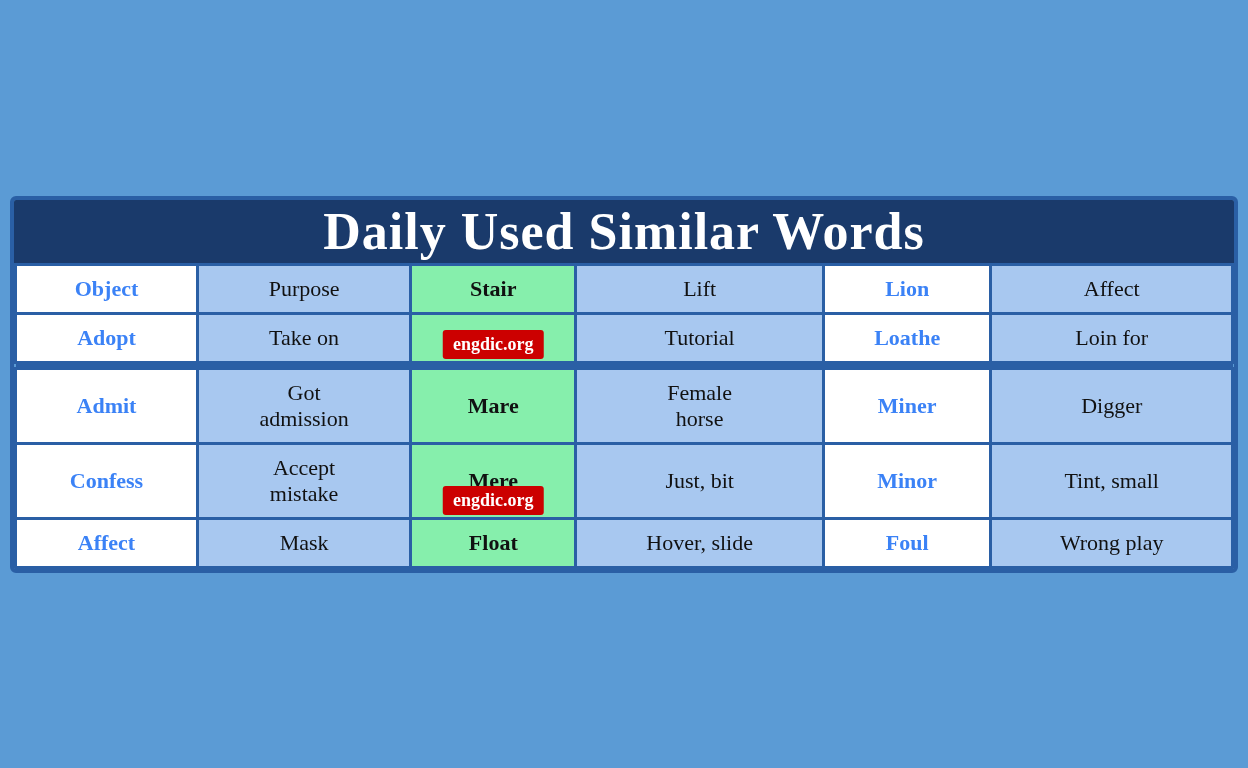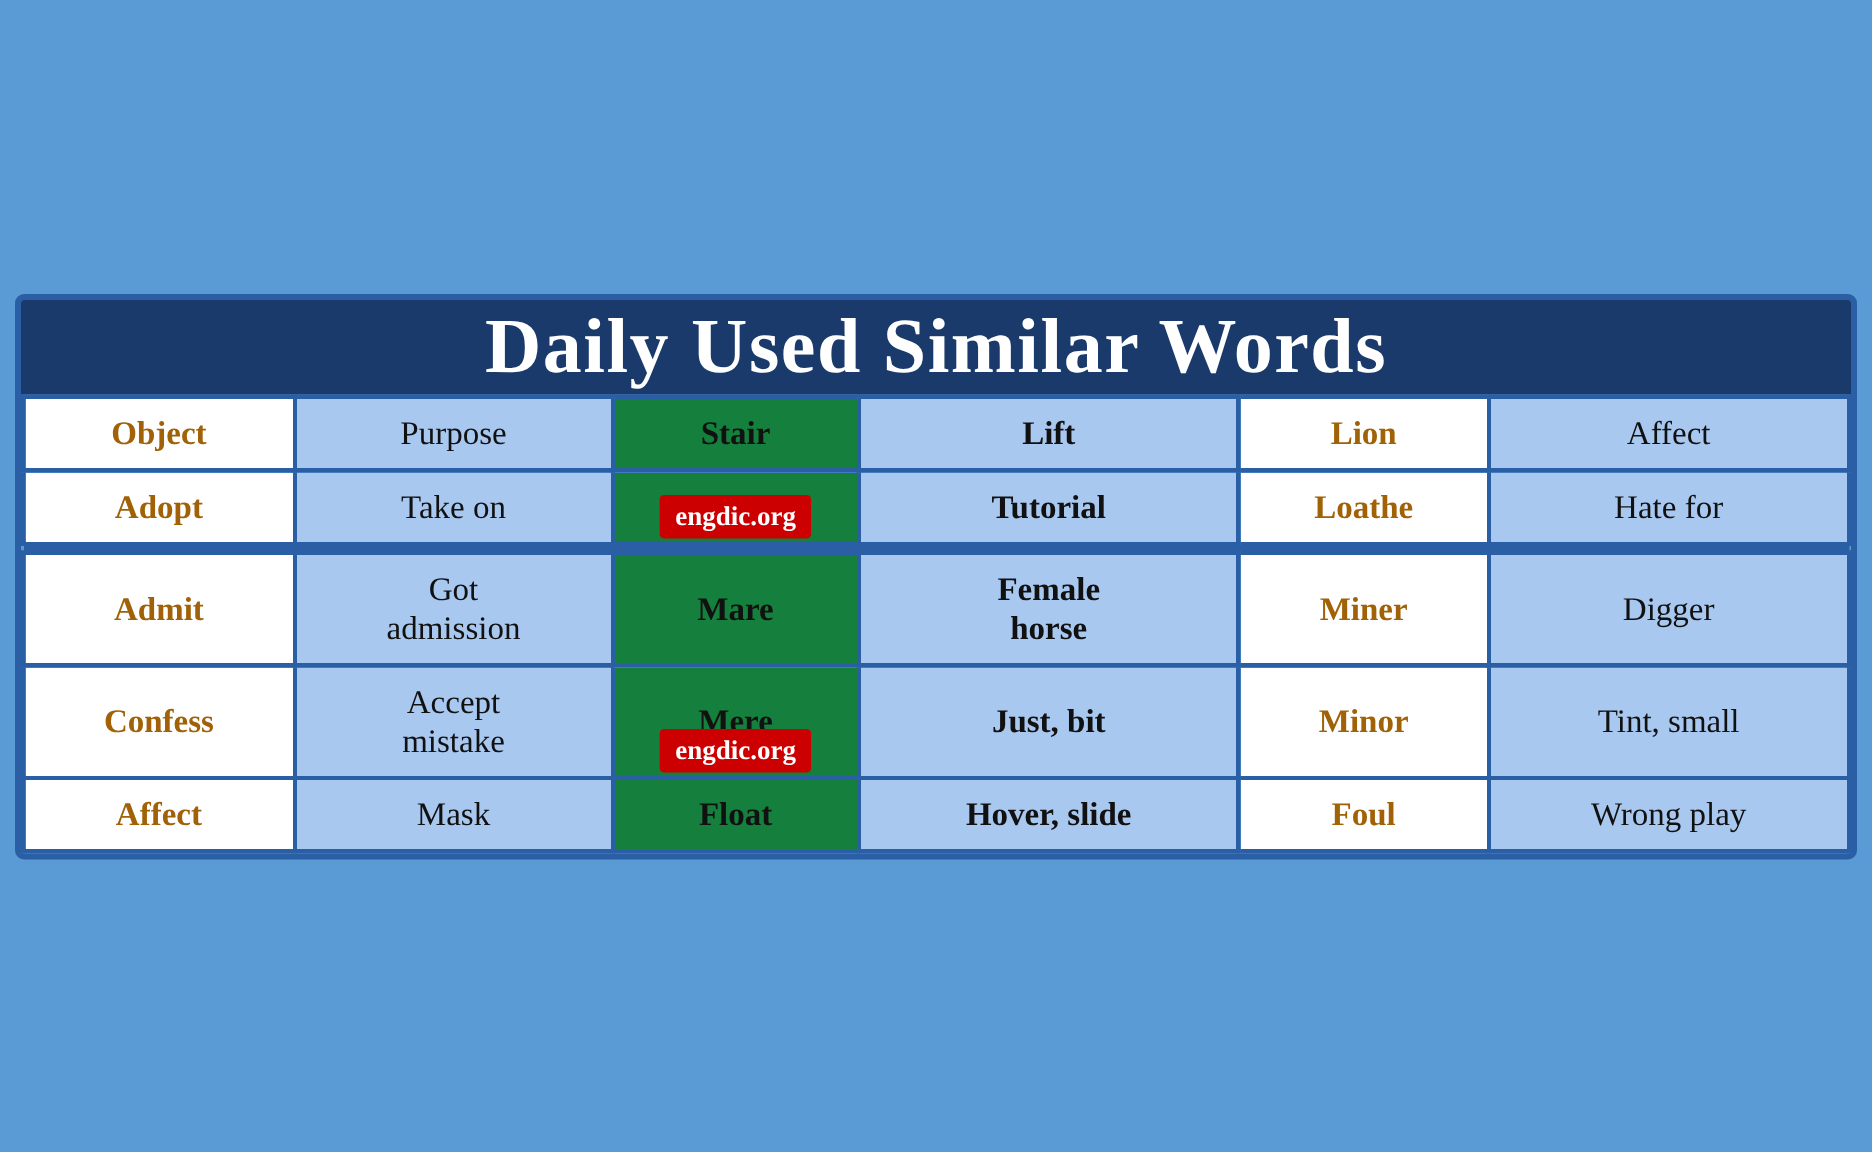--- a/index.html
+++ b/index.html
@@ -44,37 +44,37 @@
       text-align: center;
       font-size: 22px;
       font-family: 'Comic Sans MS', 'Chalkboard SE', cursive;
       vertical-align: middle;
       position: relative;
       min-height: 60px;
     }
     td.bold-word {
       font-weight: 400;
       background: white;
-      color: #a16207;
+      color: #3b82f6;
       text-align: center;
     }
     td.meaning {
       background: #a8c8f0;
       color: #111;
       font-weight: normal;
     }
     td.bold-word2 {
       font-weight: 900;
-      background: #15803d;
+      background: #86efac;
       color: #111;
     }
     td.meaning2 {
       background: #a8c8f0;
       color: #111;
-      font-weight: bold;
+      font-weight: normal;
     }
     .watermark {
       display: inline-block;
       background: #cc0000;
       color: white;
       font-size: 18px;
       font-weight: bold;
       padding: 4px 10px;
       border-radius: 3px;
       position: absolute;
@@ -112,21 +112,21 @@
       </tr>
       <tr>
         <td class="bold-word"><strong>Adopt</strong></td>
         <td class="meaning">Take on</td>
         <td class="bold-word2" style="position:relative;">
           <strong>Lesson</strong>
           <span class="watermark">engdic.org</span>
         </td>
         <td class="meaning2">Tutorial</td>
         <td class="bold-word"><strong>Loathe</strong></td>
-        <td class="meaning">Hate for</td>
+        <td class="meaning">Loin for</td>
       </tr>
 
       <tr class="divider-row">
         <td colspan="6"></td>
       </tr>
 
       <tr>
         <td class="bold-word"><strong>Admit</strong></td>
         <td class="meaning">Got<br>admission</td>
         <td class="bold-word2"><strong>Mare</strong></td>

